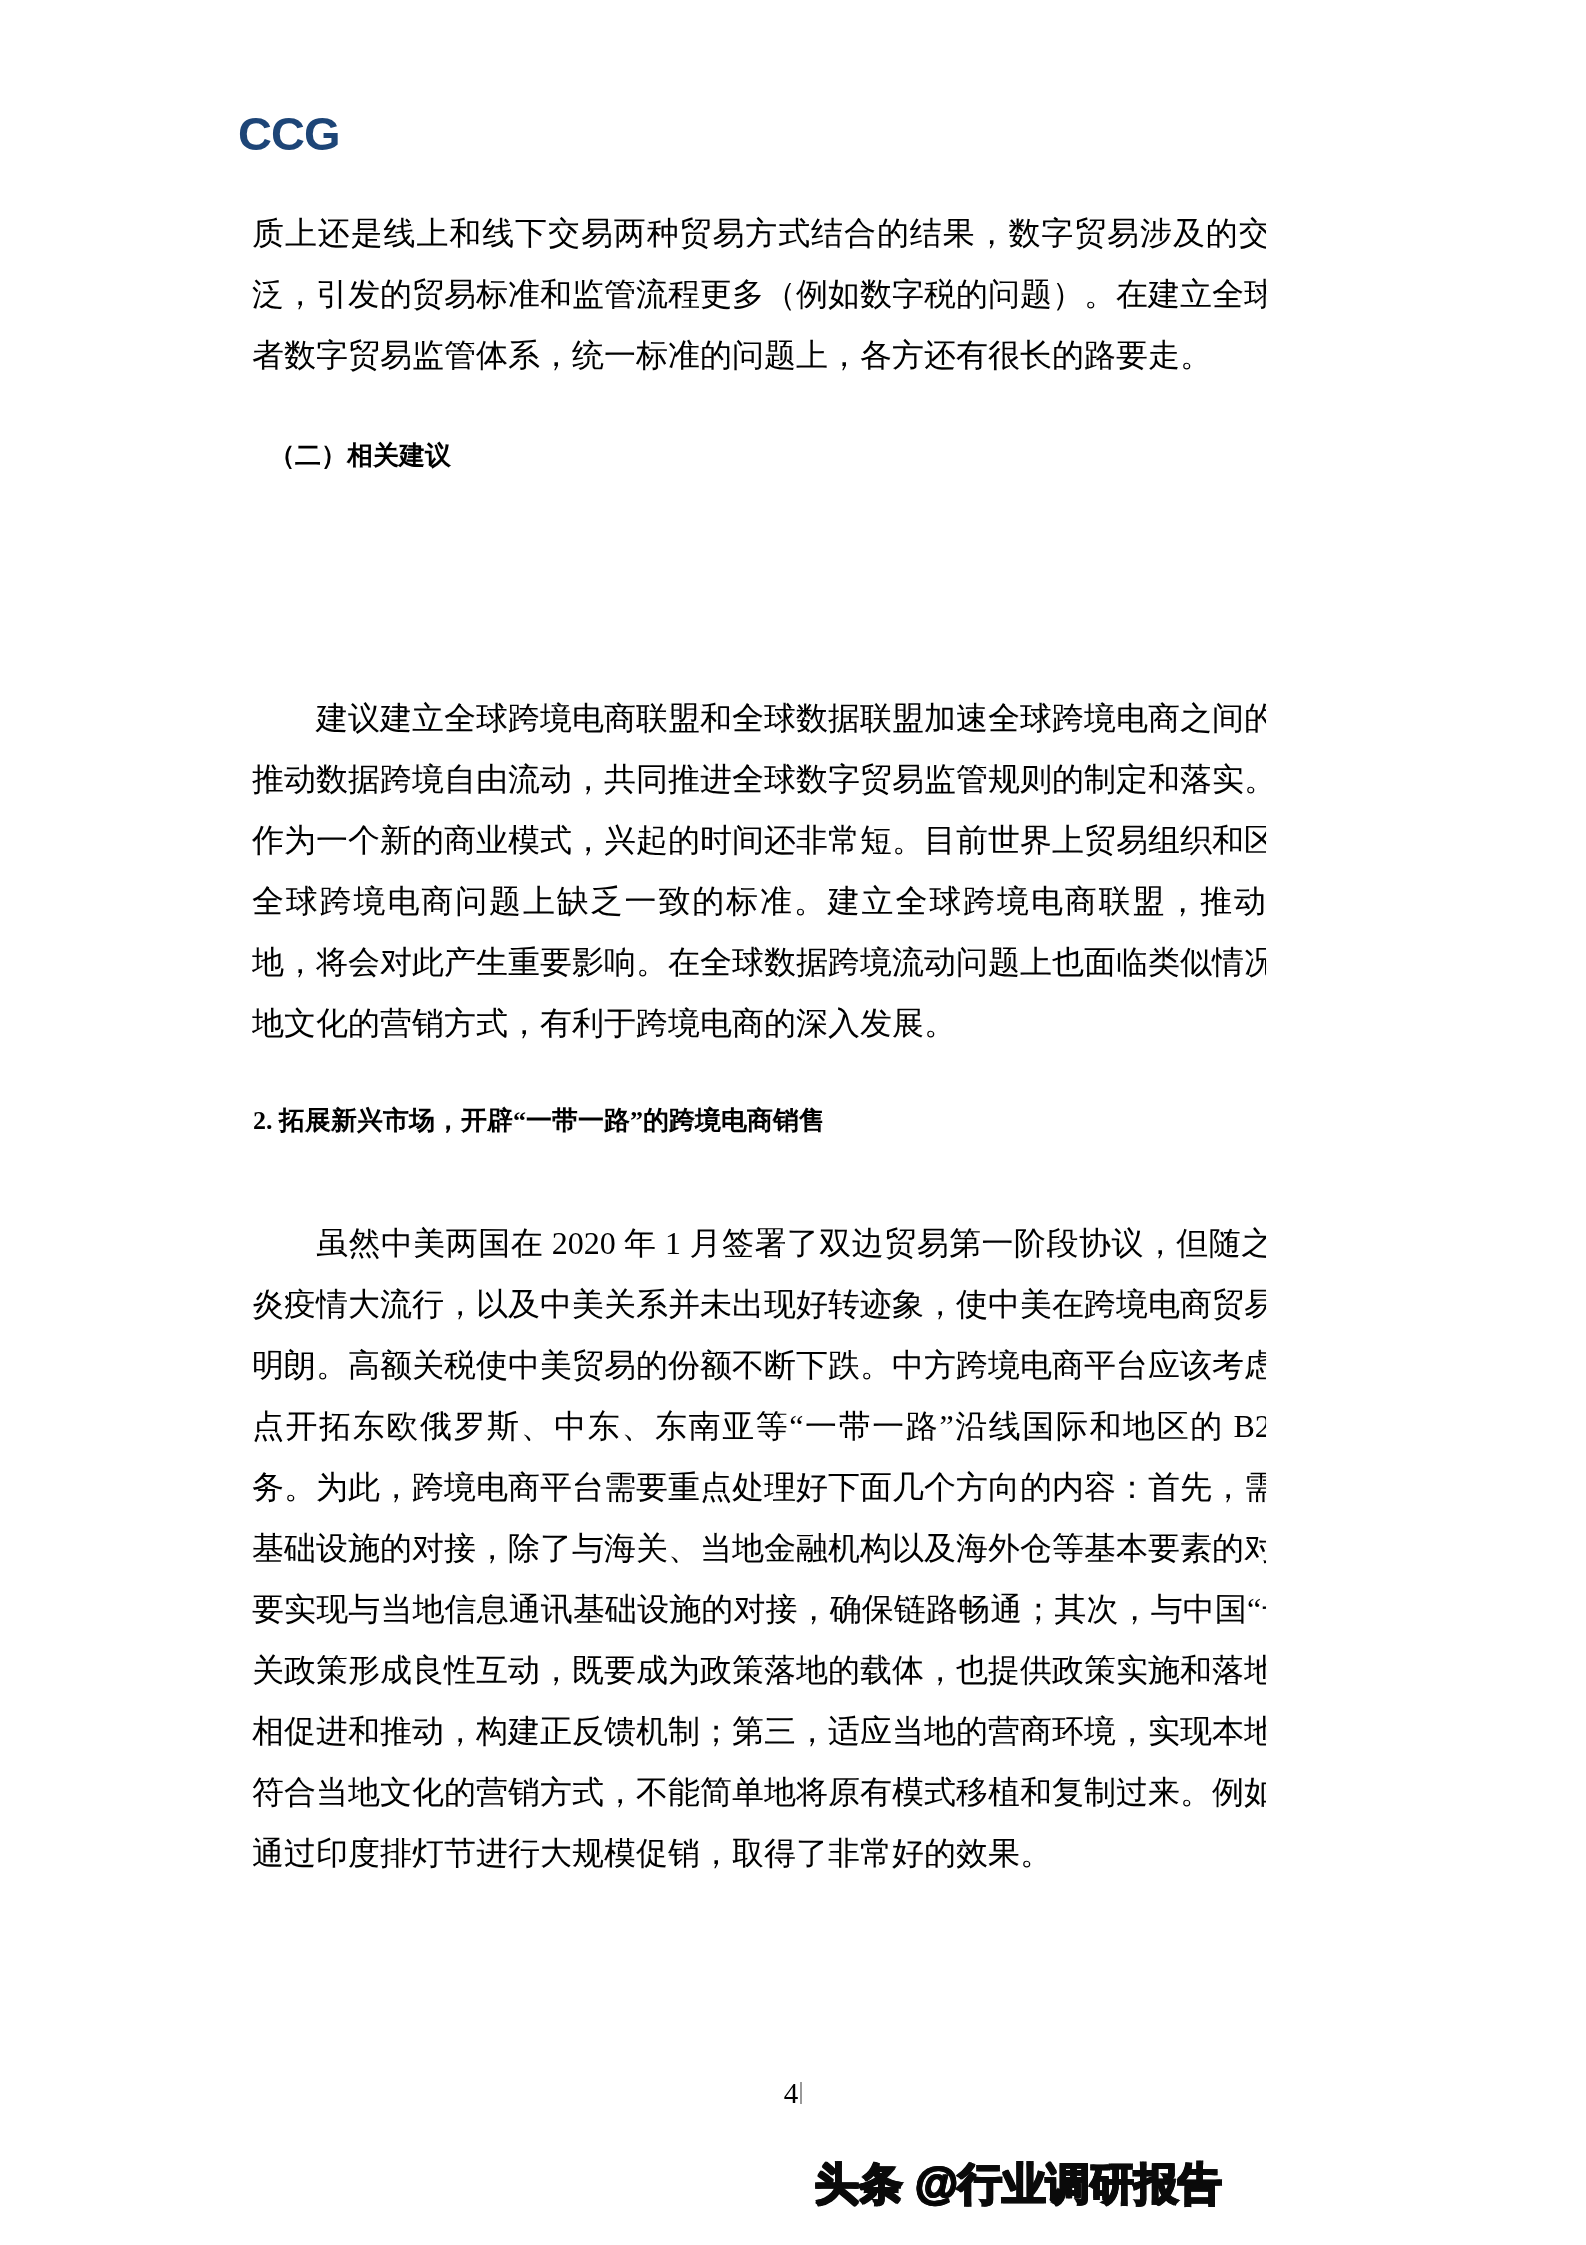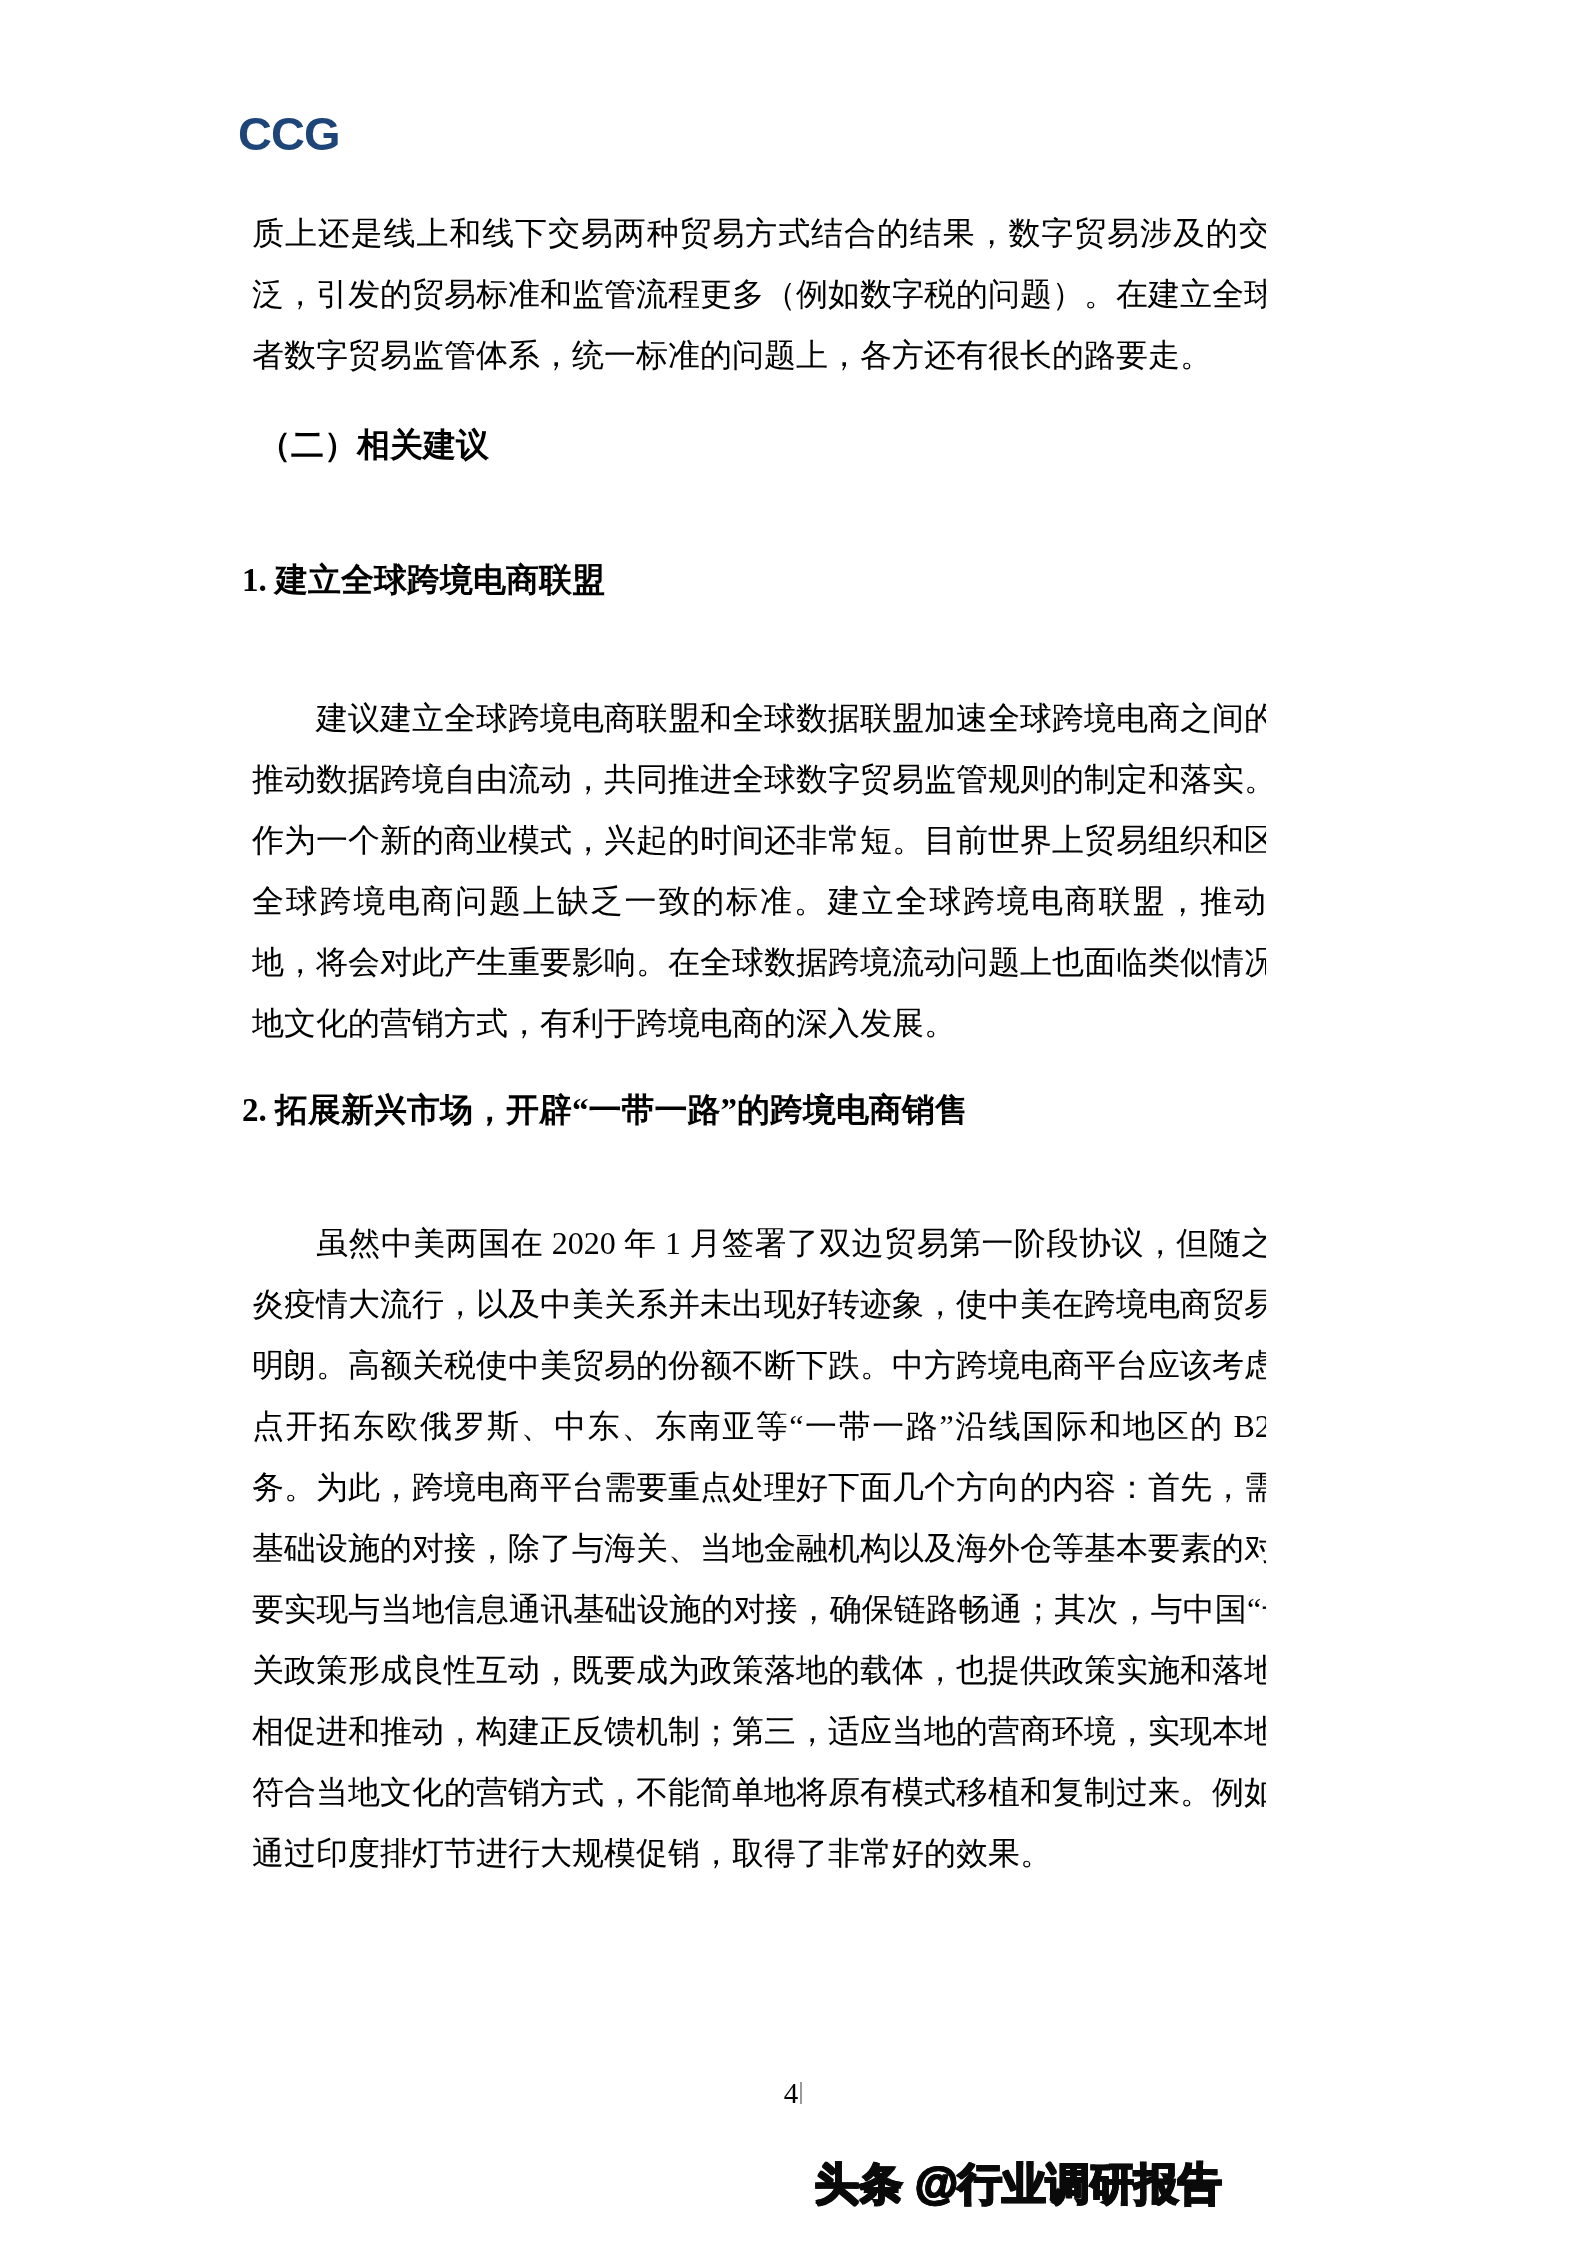--- a/index.html
+++ b/index.html
@@ -38,24 +38,24 @@
     text-align: justify;
     text-justify: inter-ideograph;
     margin: 14px;
     letter-spacing: 0;
     word-break: break-all;
   }
   .indent {
     text-indent: 64px;
   }
   .heading {
-    font-size: 33px;
+    font-size: 26px;
     line-height: 46px;
     font-weight: bold;
-    margin: 4px;
+    margin: 15px;
     white-space: nowrap;
   }
   .section-heading {
     padding-left: 16px;
   }
   .page-number {
     position: absolute;
     left: 0;
     top: 2076px;
     width: 1586px;
@@ -95,21 +95,20 @@
 <body>
 
 <div class="page">
 
   <div class="logo">CCG</div>
 
   <p class="block body-par" style="top:189px;">质上还是线上和线下交易两种贸易方式结合的结果，数字贸易涉及的交易范围更加广泛，引发的贸易标准和监管流程更多（例如数字税的问题）。在建立全球的跨境电商或者数字贸易监管体系，统一标准的问题上，各方还有很长的路要走。</p>
 
   <h2 class="block heading section-heading" style="top:418px;">（二）相关建议</h2>
 
-  <h3 class="block heading" style="top:553px;">1. 建立全球跨境电商联盟</h3>
 
   <p class="block body-par indent" style="top:674px;">建议建立全球跨境电商联盟和全球数据联盟加速全球跨境电商之间的合作与协调，推动数据跨境自由流动，共同推进全球数字贸易监管规则的制定和落实。全球跨境电商作为一个新的商业模式，兴起的时间还非常短。目前世界上贸易组织和区域贸易组织在全球跨境电商问题上缺乏一致的标准。建立全球跨境电商联盟，推动 eWTP 模式落地，将会对此产生重要影响。在全球数据跨境流动问题上也面临类似情况，推出符合当地文化的营销方式，有利于跨境电商的深入发展。</p>
 
   <h3 class="block heading" style="top:1083px;">2. 拓展新兴市场，开辟“一带一路”的跨境电商销售</h3>
 
   <p class="block body-par indent" style="top:1199px;">虽然中美两国在 2020 年 1 月签署了双边贸易第一阶段协议，但随之而来的新冠肺炎疫情大流行，以及中美关系并未出现好转迹象，使中美在跨境电商贸易上的前景仍不明朗。高额关税使中美贸易的份额不断下跌。中方跨境电商平台应该考虑自身布局，重点开拓东欧俄罗斯、中东、东南亚等“一带一路”沿线国际和地区的 B2C 跨境电商业务。为此，跨境电商平台需要重点处理好下面几个方向的内容：首先，需要实现与当地基础设施的对接，除了与海关、当地金融机构以及海外仓等基本要素的对接之外，还需要实现与当地信息通讯基础设施的对接，确保链路畅通；其次，与中国“一带一路”的相关政策形成良性互动，既要成为政策落地的载体，也提供政策实施和落地后的反馈，互相促进和推动，构建正反馈机制；第三，适应当地的营商环境，实现本地化运营，推出符合当地文化的营销方式，不能简单地将原有模式移植和复制过来。例如在印度，小米通过印度排灯节进行大规模促销，取得了非常好的效果。</p>
 
 
 
   <div class="page-number">

